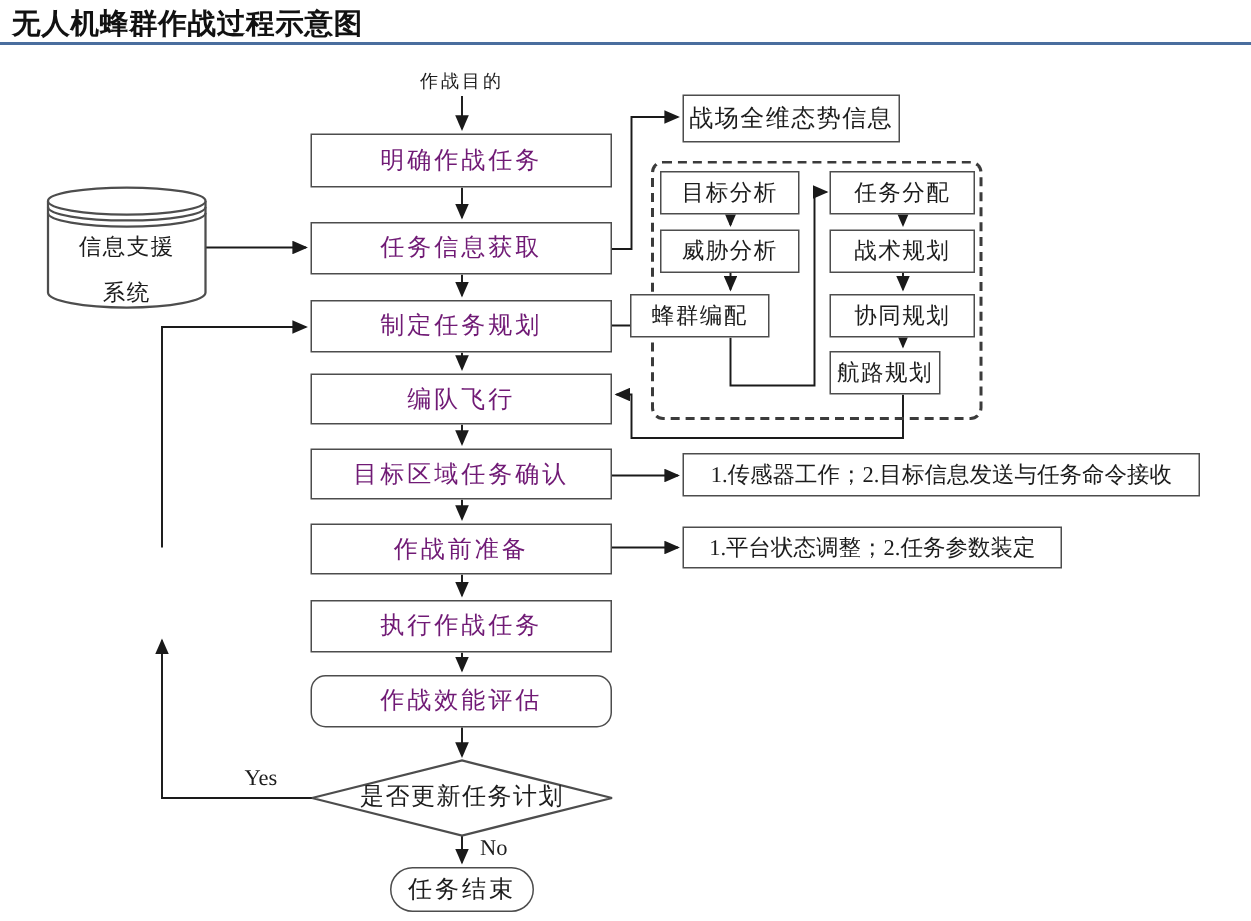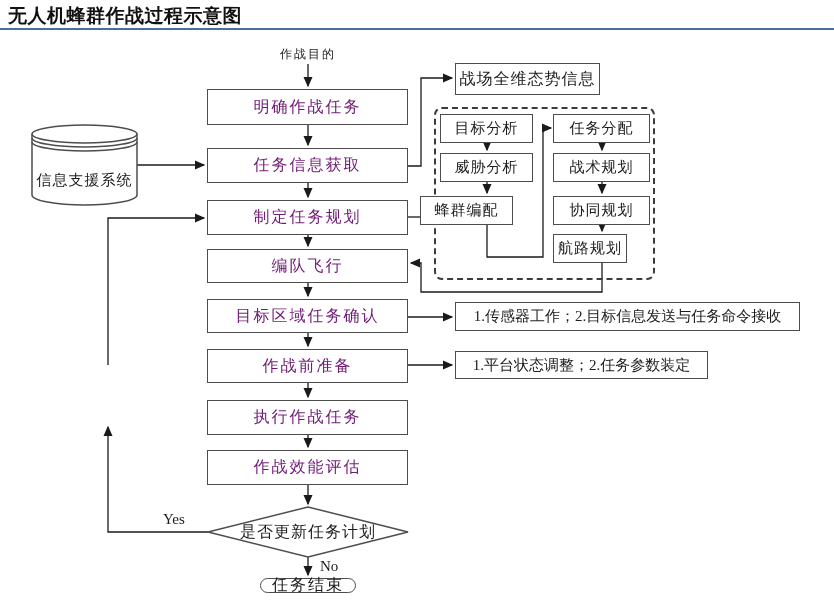--- a/index.html
+++ b/index.html
@@ -64,21 +64,21 @@
   .multiline{flex-direction:column;line-height:1.25;}
   .stadium{
     position:absolute;
     border:1.5px solid #4d4d4d;border-radius:16px;
     background:#fff;display:flex;align-items:center;justify-content:center;
     font-size:16px;color:#1c1c1c;box-sizing:border-box;letter-spacing:2px;
   }
   .overlay-text{
     position:absolute;display:flex;align-items:center;justify-content:center;
     font-size:15px;color:#1c1c1c;text-align:center;letter-spacing:1px;
-    flex-direction:row;line-height:1.3;
+    flex-direction:column;line-height:1.3;gap:11px;
   }
 </style>
 </head>
 <body>
 
 <div class="stage">
 
   <div class="doc-title">无人机蜂群作战过程示意图</div>
   <div class="title-rule"></div>
 
@@ -151,29 +151,29 @@
   </div>
   <div class="node" style="left:207px;top:299px;width:201px;height:34px;">
     <span>目标区域任务确认</span>
   </div>
   <div class="node" style="left:207px;top:349px;width:201px;height:34px;">
     <span>作战前准备</span>
   </div>
   <div class="node" style="left:207px;top:400px;width:201px;height:35px;">
     <span>执行作战任务</span>
   </div>
-  <div class="node" style="left:207px;top:450px;width:201px;height:35px;">
+  <div class="node" style="left:207px;top:450px;width:201px;height:35px;border-radius:10px;">
     <span>作战效能评估</span>
   </div>
 
   <div class="overlay-text" style="left:228px;top:517px;width:160px;height:30px;font-size:16px;">是否更新任务计划</div>
   <div class="yesno" style="left:163px;top:511px;">Yes</div>
   <div class="yesno" style="left:320px;top:558px;">No</div>
 
-  <div class="stadium" style="left:260px;top:578px;width:96px;height:15px;">
+  <div class="stadium" style="left:260px;top:578px;width:96px;height:30px;">
     <span>任务结束</span>
   </div>
 
   <div class="overlay-text" style="left:34px;top:160px;width:101px;height:42px;">
     <span>信息支援</span>
     <span>系统</span>
   </div>
 
 
   <div class="subnode" style="left:455px;top:63px;width:145px;height:32px;font-size:16px;">

